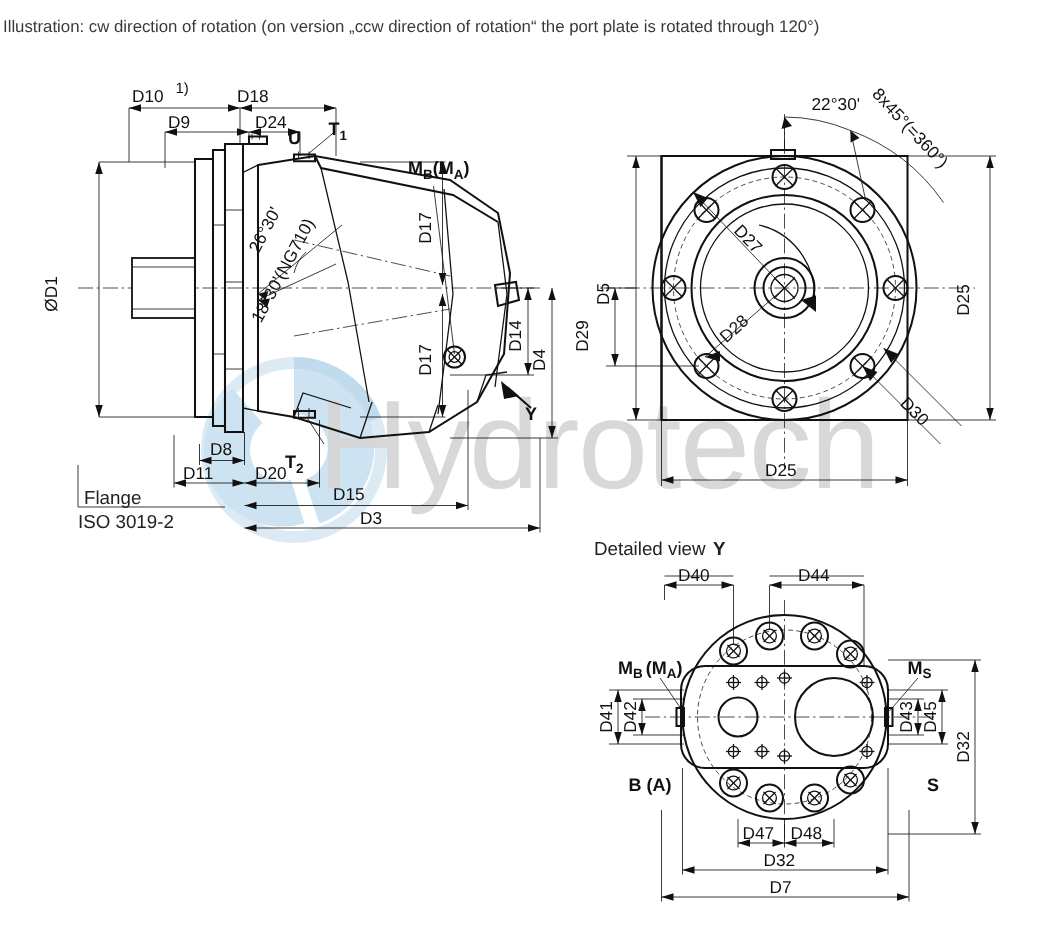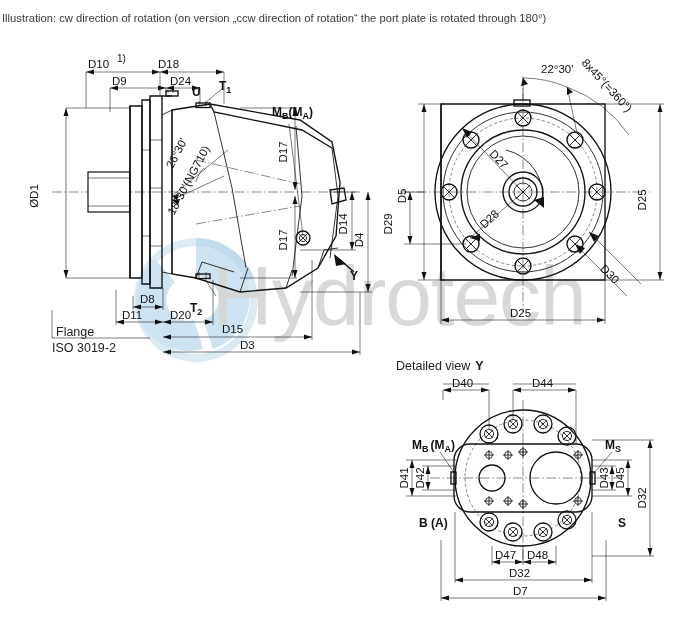--- a/index.html
+++ b/index.html
@@ -19,21 +19,21 @@
   .dim{stroke:#111;stroke-width:.55;fill:none;}
   .cl{stroke:#111;stroke-width:.5;fill:none;stroke-dasharray:10 2.5 1.6 2.5;}
   .hid{stroke:#111;stroke-width:.5;fill:none;stroke-dasharray:3.2 2.2;}
   .wht{fill:#ffffff;}
 </style>
 </head>
 <body>
 
 <div id="stage">
 
-  <div class="cap">Illustration: cw direction of rotation (on version „ccw direction of rotation“ the port plate is rotated through 180°)</div>
+  <div class="cap">Illustration: cw direction of rotation (on version „ccw direction of rotation“ the port plate is rotated through 120°)</div>
 
   <svg class="wm" width="700" height="629" viewBox="0 0 700 629">
     <g opacity="0.72">
       <path d="M196 238 a62 62 0 1 0 0 124 a62 62 0 1 0 0 -124 Z" fill="#cfe3f1"></path>
       <path d="M196 246 a54 54 0 1 0 0 108 a54 54 0 1 0 0 -108 Z" fill="#ffffff"></path>
       <path d="M196 246 a54 54 0 0 1 52 39 l-30 8 a23 23 0 0 0 -22 -17 Z" fill="#bcd9ec"></path>
       <path d="M248 285 a54 54 0 0 1 -35 64 l-10 -29 a23 23 0 0 0 15 -27 Z" fill="#bcd9ec"></path>
       <path d="M203 349 a54 54 0 0 1 -61 -24 l26 -16 a23 23 0 0 0 26 11 Z" fill="#bcd9ec"></path>
       <path d="M142 325 a54 54 0 0 1 13 -66 l20 23 a23 23 0 0 0 -6 28 Z" fill="#bcd9ec"></path>
       <path d="M196 238 a62 62 0 0 1 58 40 l-8 3 a54 54 0 0 0 -50 -35 Z" fill="#a9cfe6"></path>

